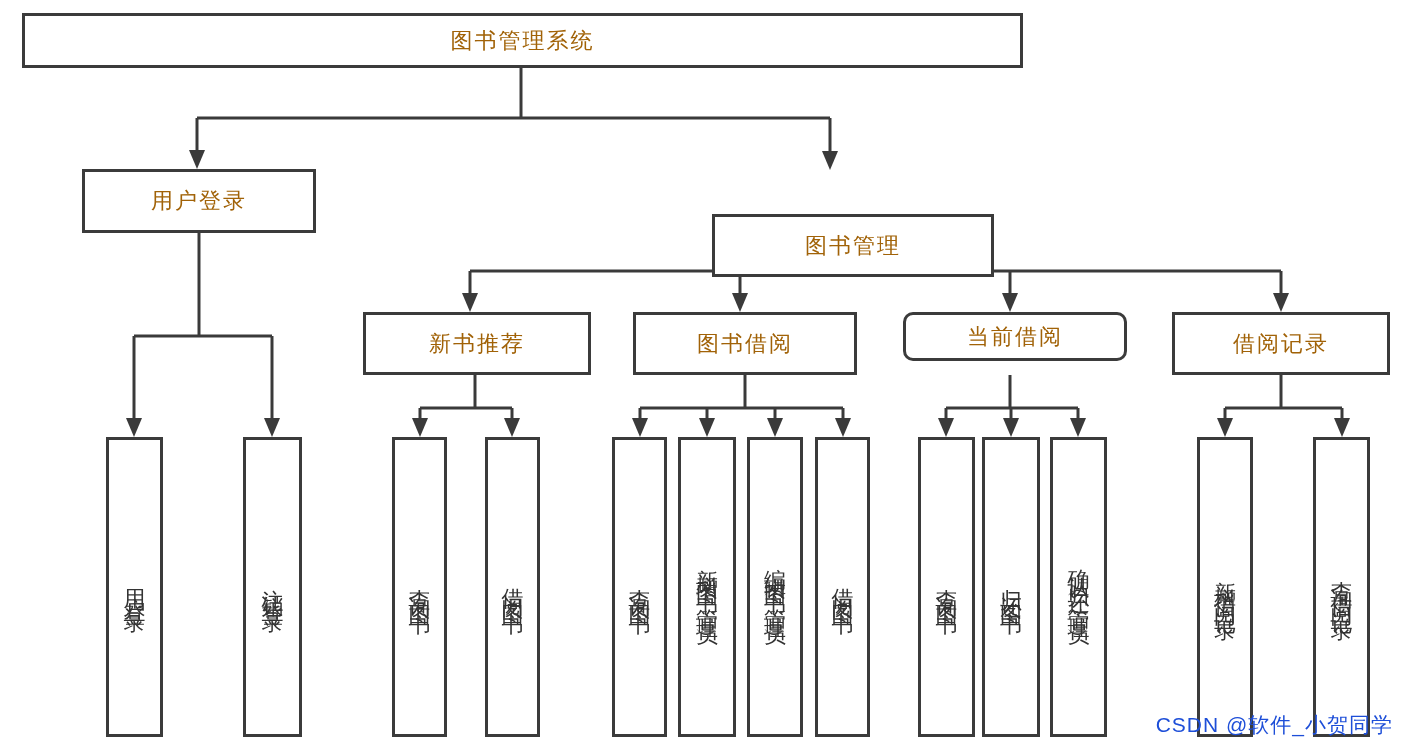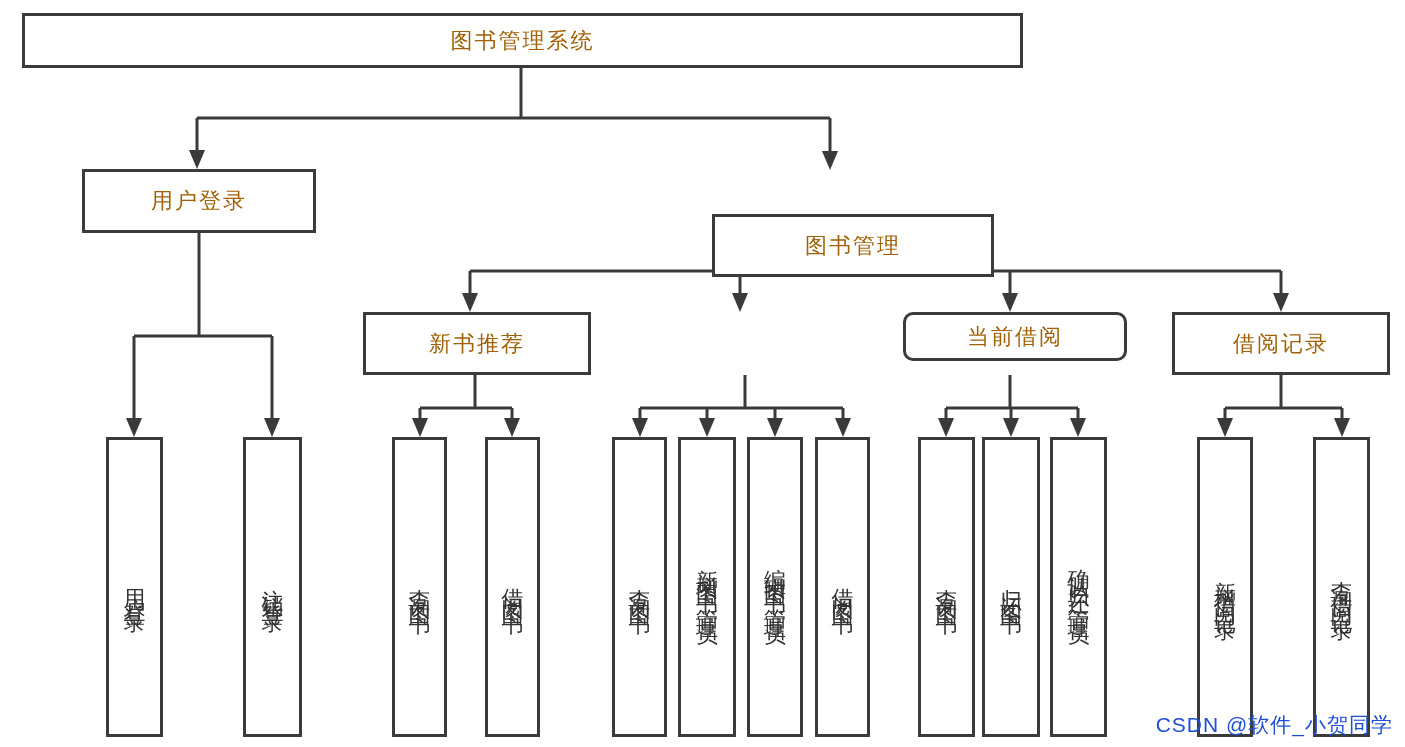--- a/index.html
+++ b/index.html
@@ -116,20 +116,23 @@
   <div class="node h" style="left:82px;top:169px;width:234px;height:64px;">
     <span>用户登录</span>
   </div>
   <div class="node h" style="left:712px;top:170px;width:282px;height:63px;margin-top:44px;">
     <span>图书管理</span>
   </div>
 
   <div class="node h" style="left:363px;top:312px;width:228px;height:63px;">
     <span>新书推荐</span>
   </div>
+  <div class="node h" style="left:633px;top:312px;width:224px;height:63px;">
+    <span>图书借阅</span>
+  </div>
   <div class="node h" style="left:903px;top:312px;width:224px;height:49px;border-radius:10px;">
     <span>当前借阅</span>
   </div>
   <div class="node h" style="left:1172px;top:312px;width:218px;height:63px;">
     <span>借阅记录</span>
   </div>
 
   <div class="node v" style="left:106px;top:437px;width:57px;height:300px;">
     <span>用户登录</span>
   </div>

